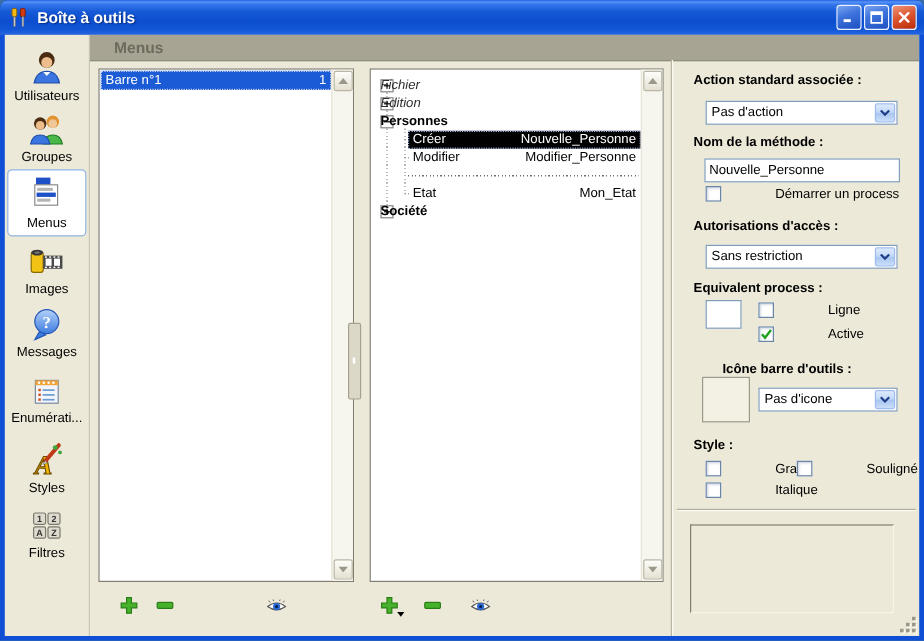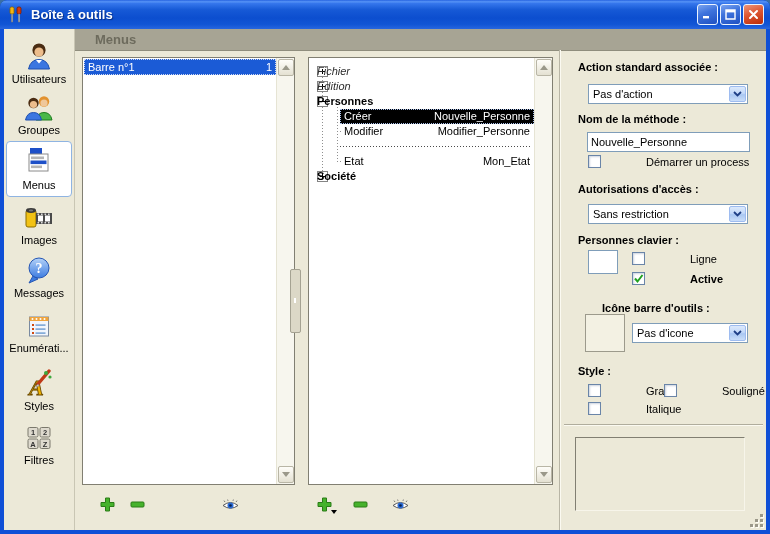--- a/index.html
+++ b/index.html
@@ -400,30 +400,30 @@
       <span class="plabel" style="left:503px;top:154px;">Autorisations d'accès :</span>
       <div class="combo" style="left:513px;top:175px;width:160px;">
         <span class="ctext">Sans restriction</span>
         <span class="cbtn">
           <svg width="9" height="6" viewBox="0 0 9 6">
               <path d="M1 1 L4.5 4.5 L8 1" fill="none" stroke="#1f3f86" stroke-width="1.8"></path>
             </svg>
         </span>
       </div>
 
-      <span class="plabel" style="left:503px;top:205px;">Personnes clavier :</span>
+      <span class="plabel" style="left:503px;top:205px;">Equivalent process :</span>
       <input class="tinput" style="left: 513px; top: 221px; width: 30px; height: 24px;" value="">
       <span class="cb" style="left:557px;top:223px;"></span>
       <span class="cblabel" style="left:575px;top:224px;">Ligne</span>
       <span class="cb" style="left:557px;top:243px;">
         <svg width="11" height="11" viewBox="0 0 11 11" style="position:absolute;left:0;top:0;">
             <path d="M2 5.5 L4.5 8.5 L9.5 2" fill="none" stroke="#21a121" stroke-width="2"></path>
           </svg>
       </span>
-      <span class="cblabel" style="left:575px;top:244px;font-weight:bold;">Active</span>
+      <span class="cblabel" style="left:575px;top:244px;">Active</span>
 
       <span class="plabel" style="left:527px;top:273px;">Icône barre d'outils :</span>
       <div class="iconprev"></div>
       <div class="combo" style="left:557px;top:294px;width:116px;">
         <span class="ctext">Pas d'icone</span>
         <span class="cbtn">
           <svg width="9" height="6" viewBox="0 0 9 6">
               <path d="M1 1 L4.5 4.5 L8 1" fill="none" stroke="#1f3f86" stroke-width="1.8"></path>
             </svg>
         </span>

